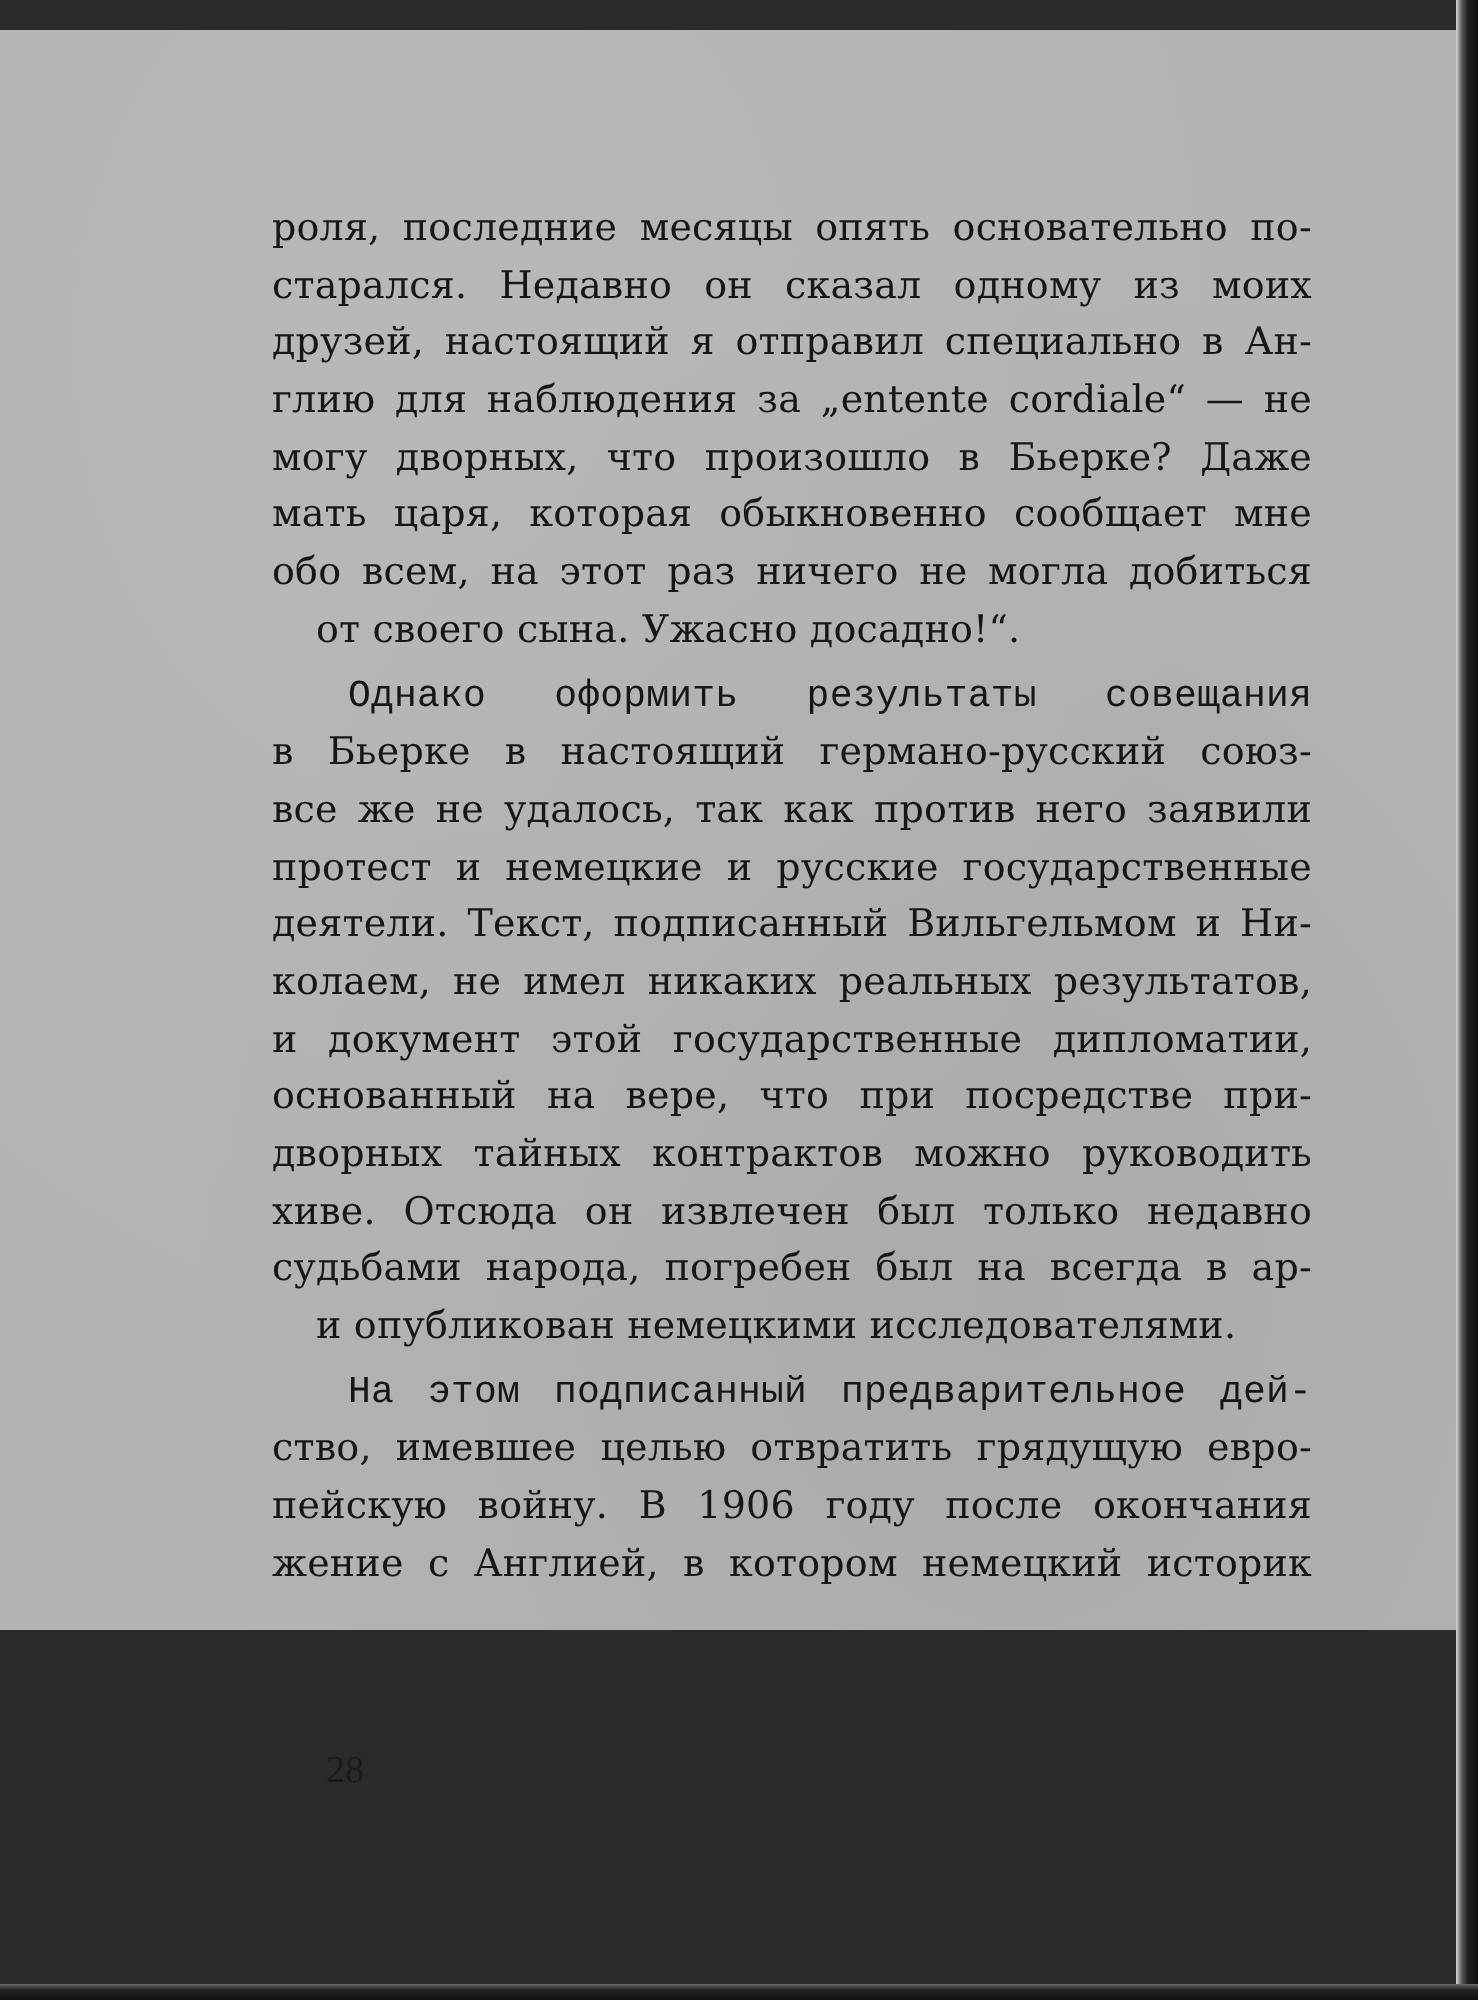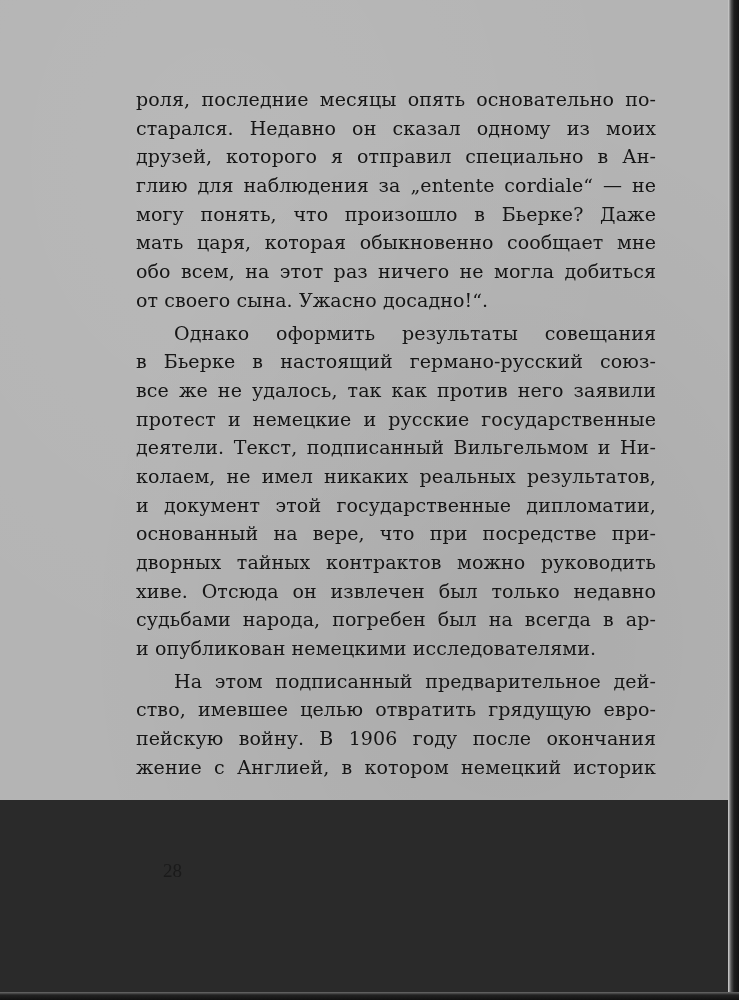--- a/index.html
+++ b/index.html
@@ -9,21 +9,21 @@
     body {
       width: 739px;
       height: 1000px;
       overflow: hidden;
       background: #2a2a2a;
       position: relative;
     }
     .page {
       position: absolute;
       left: 0;
-      top: 0;
+      top: 15px;
       width: 728px;
       height: 800px;
       background: #b4b4b4;
       background-image:
         radial-gradient(ellipse at 30% 20%, rgba(255,255,255,0.06), rgba(0,0,0,0) 60%),
         radial-gradient(ellipse at 70% 80%, rgba(0,0,0,0.05), rgba(0,0,0,0) 60%);
     }
     .right-edge {
       position: absolute;
       right: 0;
@@ -52,23 +52,25 @@
     .line {
       height: 28.7px;
       line-height: 28.7px;
       white-space: nowrap;
       text-align: justify;
       text-align-last: justify;
       letter-spacing: 0.1px;
     }
     .line.last {
       text-align-last: left;
+      margin-left: 22px;
     }
     .line.indent {
       padding-left: 38px;
+      font-family: Liberation Mono, monospace;
     }
     .para-gap {
       height: 4px;
     }
     .page-number {
       position: absolute;
       left: 163px;
       top: 860px;
       font-family: Liberation Serif, serif;
       font-size: 19px;
@@ -77,23 +79,23 @@
   </style>
 </head>
 <body>
 
 <div class="page">
   <div class="text-block">
 
     <div>
       <div class="line">роля, последние месяцы опять основательно по-</div>
       <div class="line">старался. Недавно он сказал одному из моих</div>
-      <div class="line">друзей, которого я отправил специально в Ан-</div>
+      <div class="line">друзей, настоящий я отправил специально в Ан-</div>
       <div class="line">глию для наблюдения за „entente cordiale“ — не</div>
-      <div class="line">могу понять, что произошло в Бьерке? Даже</div>
+      <div class="line">могу дворных, что произошло в Бьерке? Даже</div>
       <div class="line">мать царя, которая обыкновенно сообщает мне</div>
       <div class="line">обо всем, на этот раз ничего не могла добиться</div>
       <div class="line last">от своего сына. Ужасно досадно!“.</div>
     </div>
 
     <div class="para-gap"></div>
 
     <div>
       <div class="line indent">Однако оформить результаты совещания</div>
       <div class="line">в Бьерке в настоящий германо-русский союз-</div>

